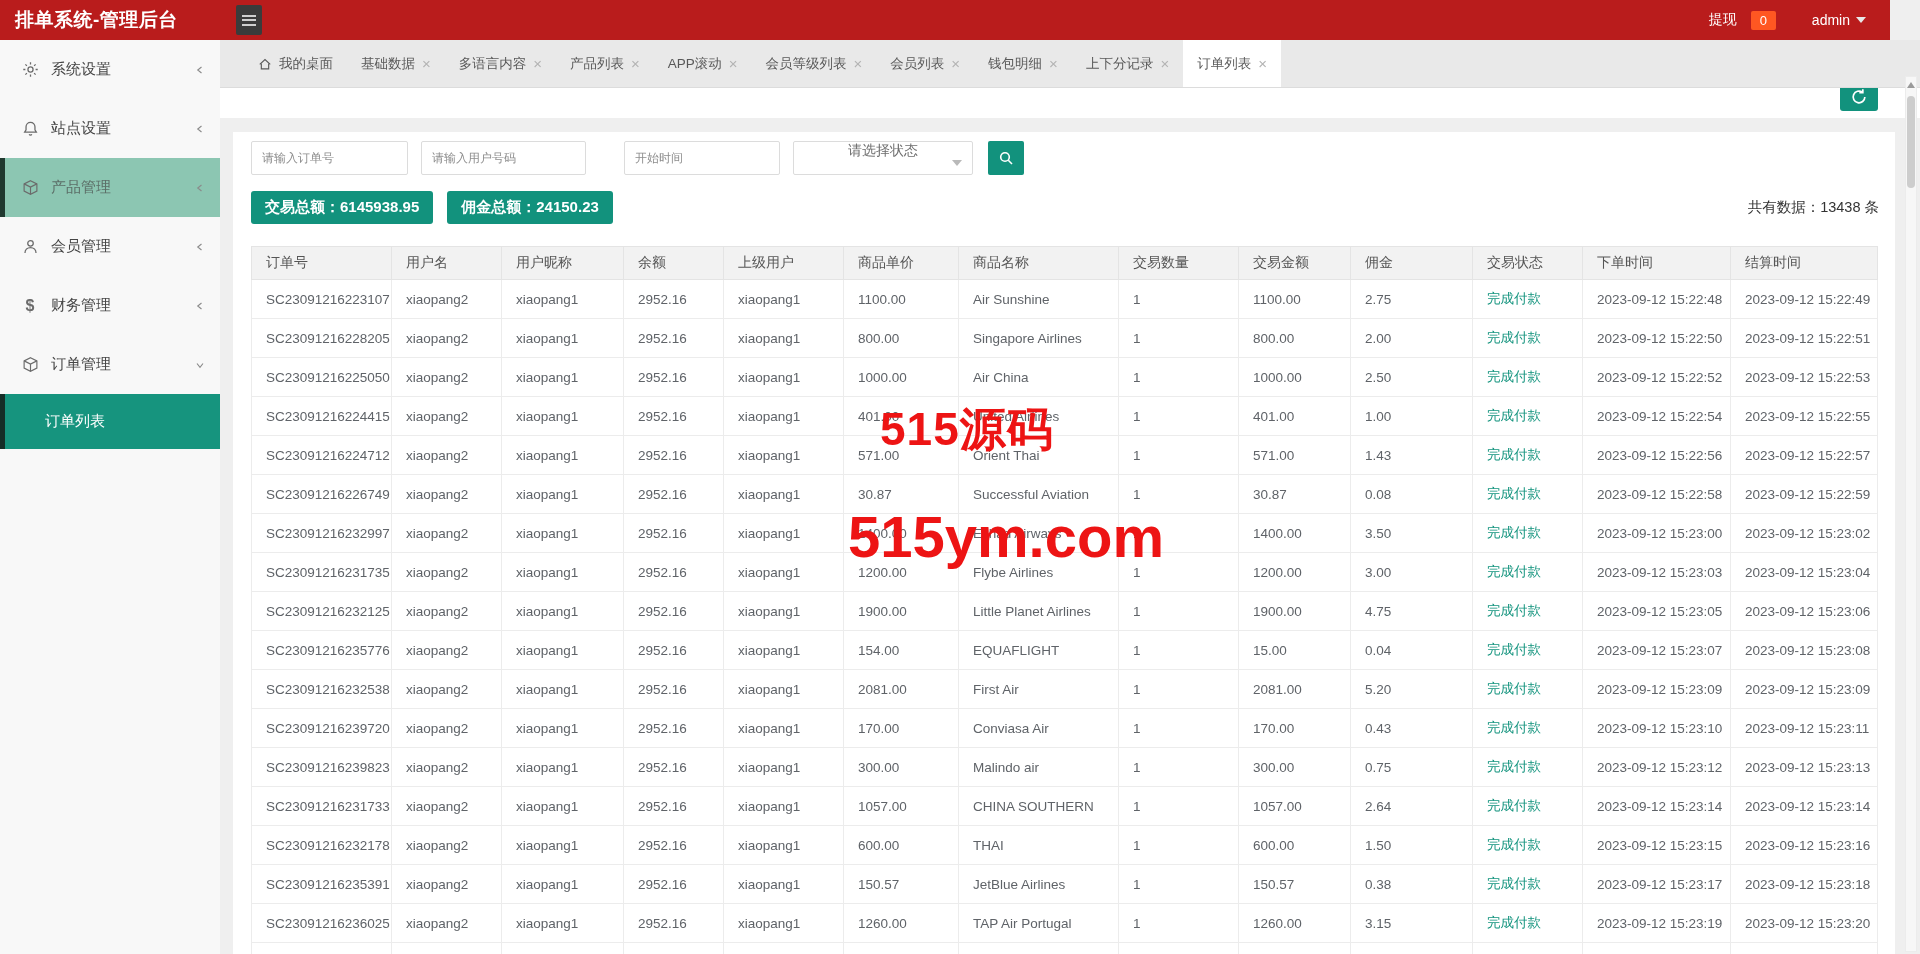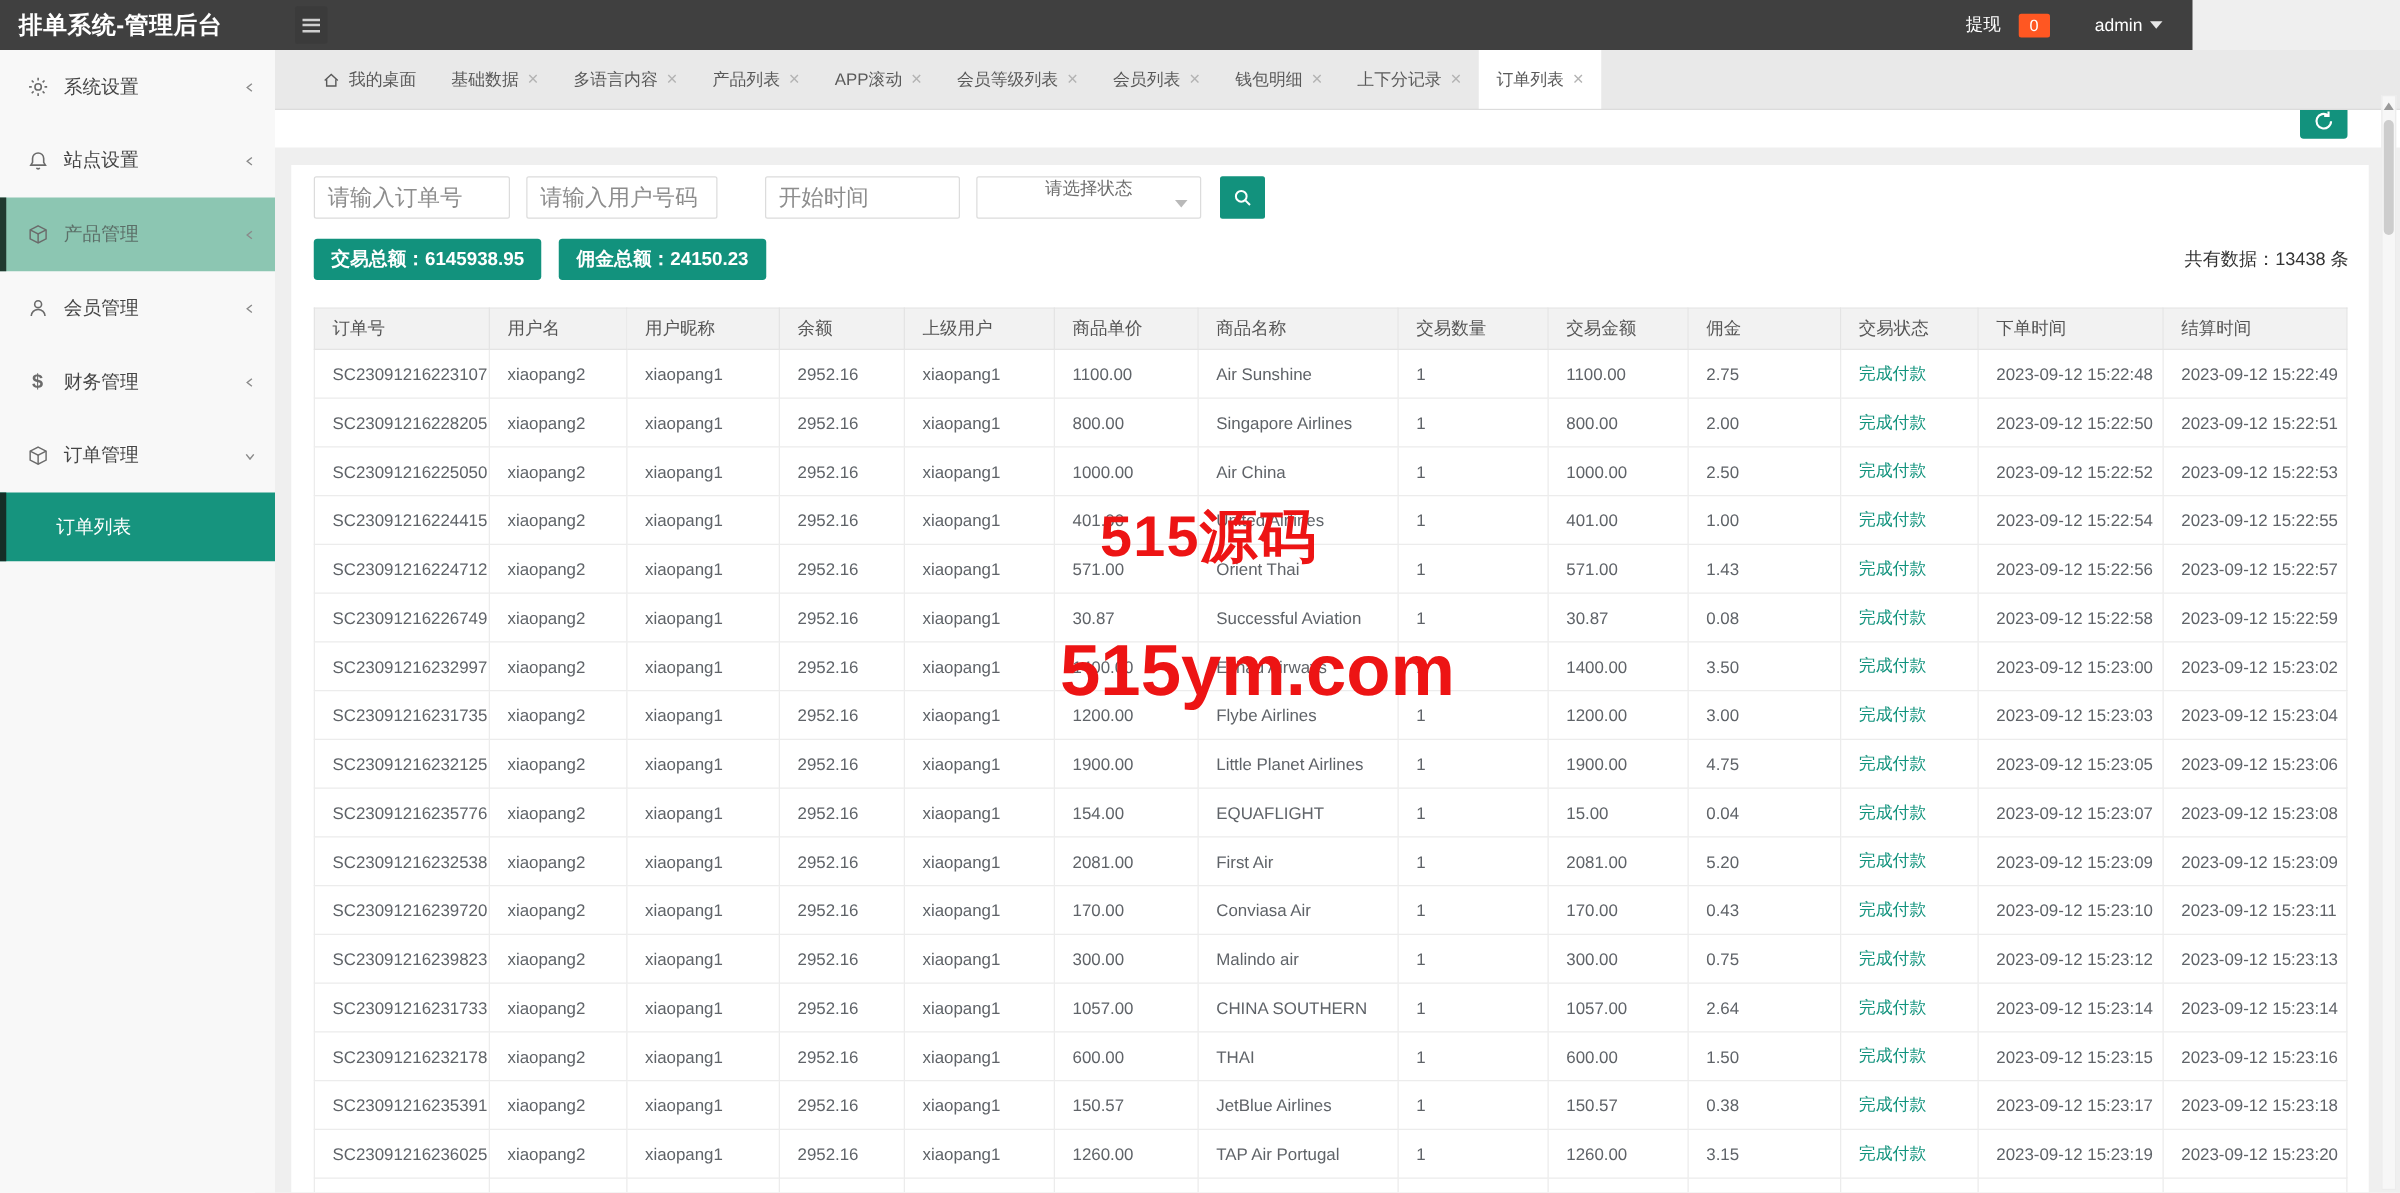--- a/index.html
+++ b/index.html
@@ -1,21 +1,21 @@
 <!DOCTYPE html>
 <html><head>
 <meta charset="utf-8">
 <style>
   * { margin:0; padding:0; box-sizing:border-box; }
   html,body { width:1920px; height:954px; overflow:hidden;
     font-family:"Liberation Sans","DejaVu Sans",sans-serif; background:#efefef; }
 
   
-  .topbar { position:absolute; top:0; left:0; width:1754px; height:40px;
-    background:#404040; color:#fff; display:flex; align-items:center; z-index:60; }
+  .topbar { position:absolute; top:0; left:0; width:1890px; height:40px;
+    background:#b91c1c; color:#fff; display:flex; align-items:center; z-index:60; }
   .topbar-title { width:220px; padding-left:15px; font-size:19px; font-weight:bold; letter-spacing:0.5px; }
   .hamburger { width:26px; height:30px; background:#3b3b3b; border-radius:2px;
     display:flex; align-items:center; justify-content:center; cursor:pointer; margin-left:16px; }
   .hamburger .bars { width:14px; }
   .hamburger .bars i { display:block; height:2px; background:#cfcfcf; margin:2.5px 0; }
   .topbar-right { margin-left:auto; display:flex; align-items:center; gap:14px; padding-right:24px; font-size:14px; }
   .withdraw-badge { background:#ff5722; color:#fff; font-size:13px; padding:2px 9px; border-radius:2px; }
   .admin-wrap { display:flex; align-items:center; gap:6px; margin-left:22px; cursor:pointer; }
   .caret-down { width:0; height:0; border-left:5px solid transparent; border-right:5px solid transparent; border-top:6px solid #e8e8e8; }
 
@@ -42,24 +42,24 @@
 
   
   .main { position:absolute; left:220px; top:75px; right:0; bottom:0; background:#efefef; overflow:hidden; }
   .toolbar { position:absolute; top:0; left:0; right:0; height:43px; background:#fff; }
   .refresh-btn { position:absolute; right:42px; top:7px; width:38px; height:29px; background:#12927d;
     border:none; border-radius:3px; display:flex; align-items:center; justify-content:center; cursor:pointer; }
   .card { position:absolute; left:13px; right:25px; top:57px; bottom:0; background:#fff;
     padding:9px 16px 0 18px; overflow:hidden; }
 
   .filters { display:flex; gap:13px; align-items:center; }
-  .f-input { height:34px; border:1px solid #dcdcdc; border-radius:2px; padding:0 10px; font-size:18px; color:#000000;
+  .f-input { height:34px; border:1px solid #dcdcdc; border-radius:2px; padding:0 10px; font-size:12px; color:#000000;
     font-family:"Liberation Sans","DejaVu Sans",sans-serif; }
   .f-input::placeholder { color:#8d8d8d; opacity:1; }
-  .f-order { width:157px; } .f-user { width:153px; } .f-time { width:156px;margin-left:25px; }
+  .f-order { width:157px; } .f-user { width:165px; } .f-time { width:156px;margin-left:25px; }
   .f-select { width:180px; height:34px; border:1px solid #dcdcdc; border-radius:2px; padding:0 10px;
     font-size:14px; color:#6e6e6e; display:flex; align-items:center; cursor:pointer;flex-direction:column; }
   .f-select .caret-down { margin-left:auto; border-top-color:#b9b9b9; }
   .search-btn { width:36px; height:34px; background:#12927d; border:none; border-radius:2px; margin-left:2px;
     display:flex; align-items:center; justify-content:center; cursor:pointer; }
 
   .summary-row { margin-top:16px; display:flex; align-items:center; }
   .sum-badge { background:#12927d; color:#fff; font-size:15px; font-weight:bold; height:33px;
     display:flex; align-items:center; padding:0 14px; border-radius:3px; margin-right:14px; cursor:pointer; }
   .record-count { margin-left:auto; font-size:14.5px; color:#333; }

